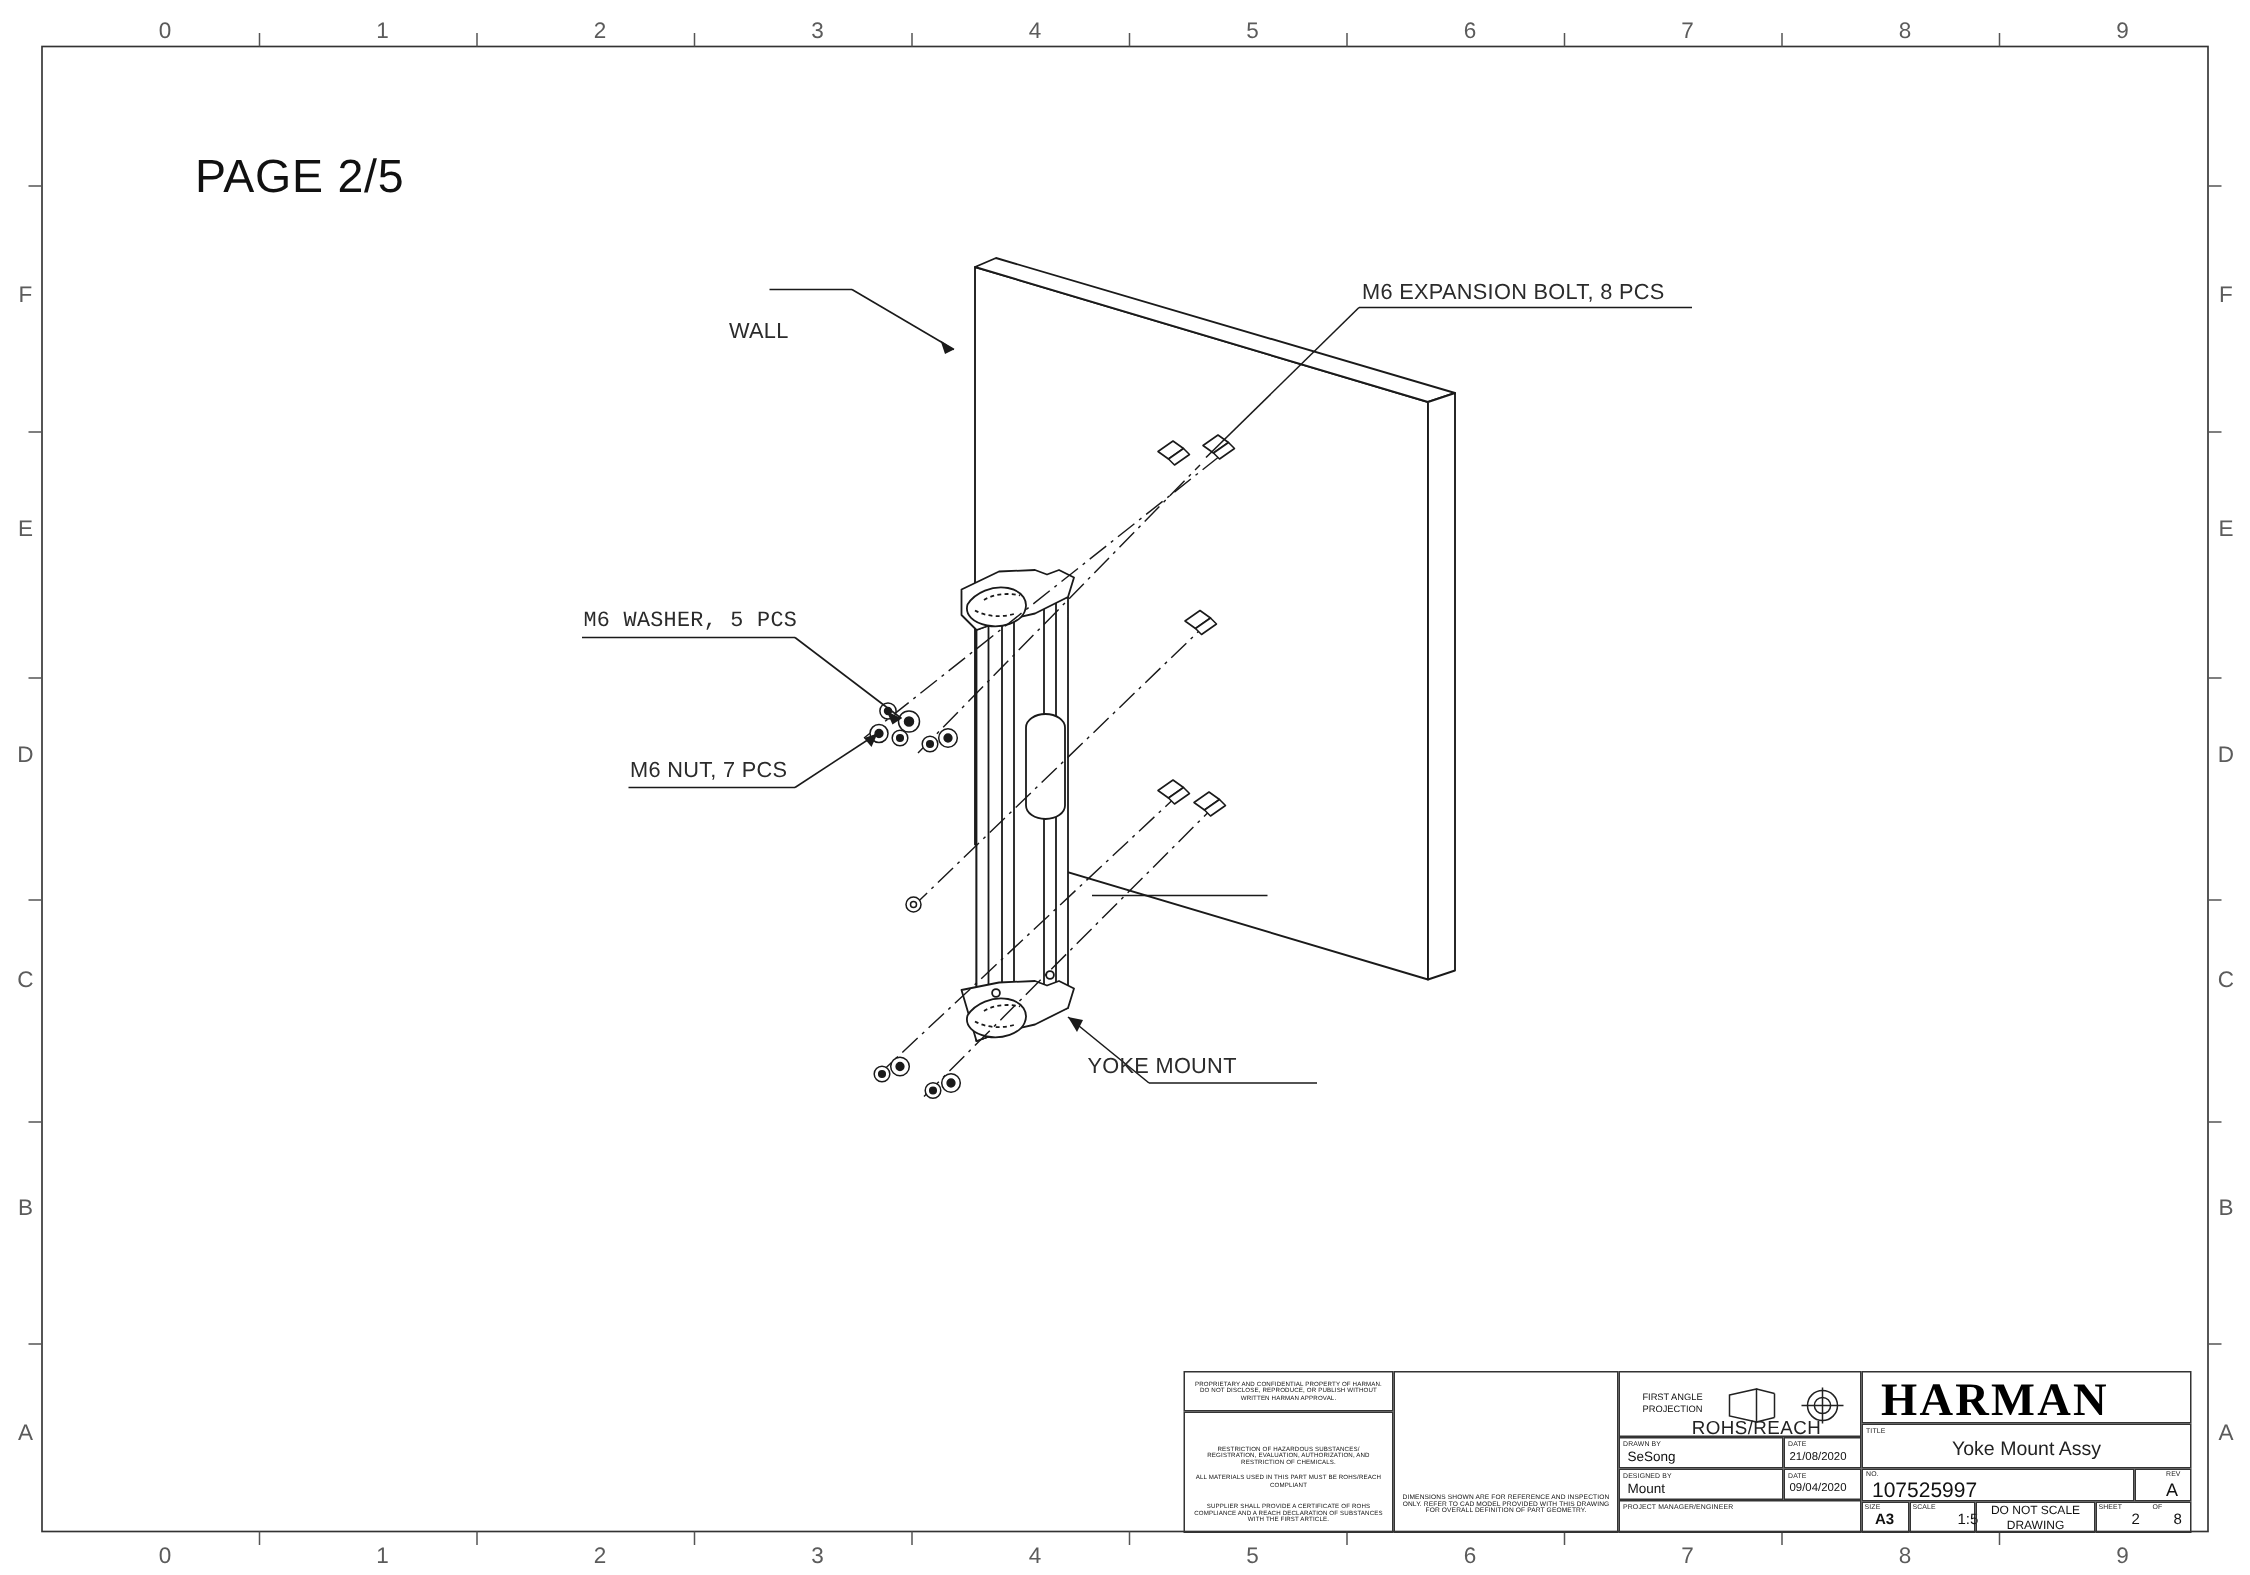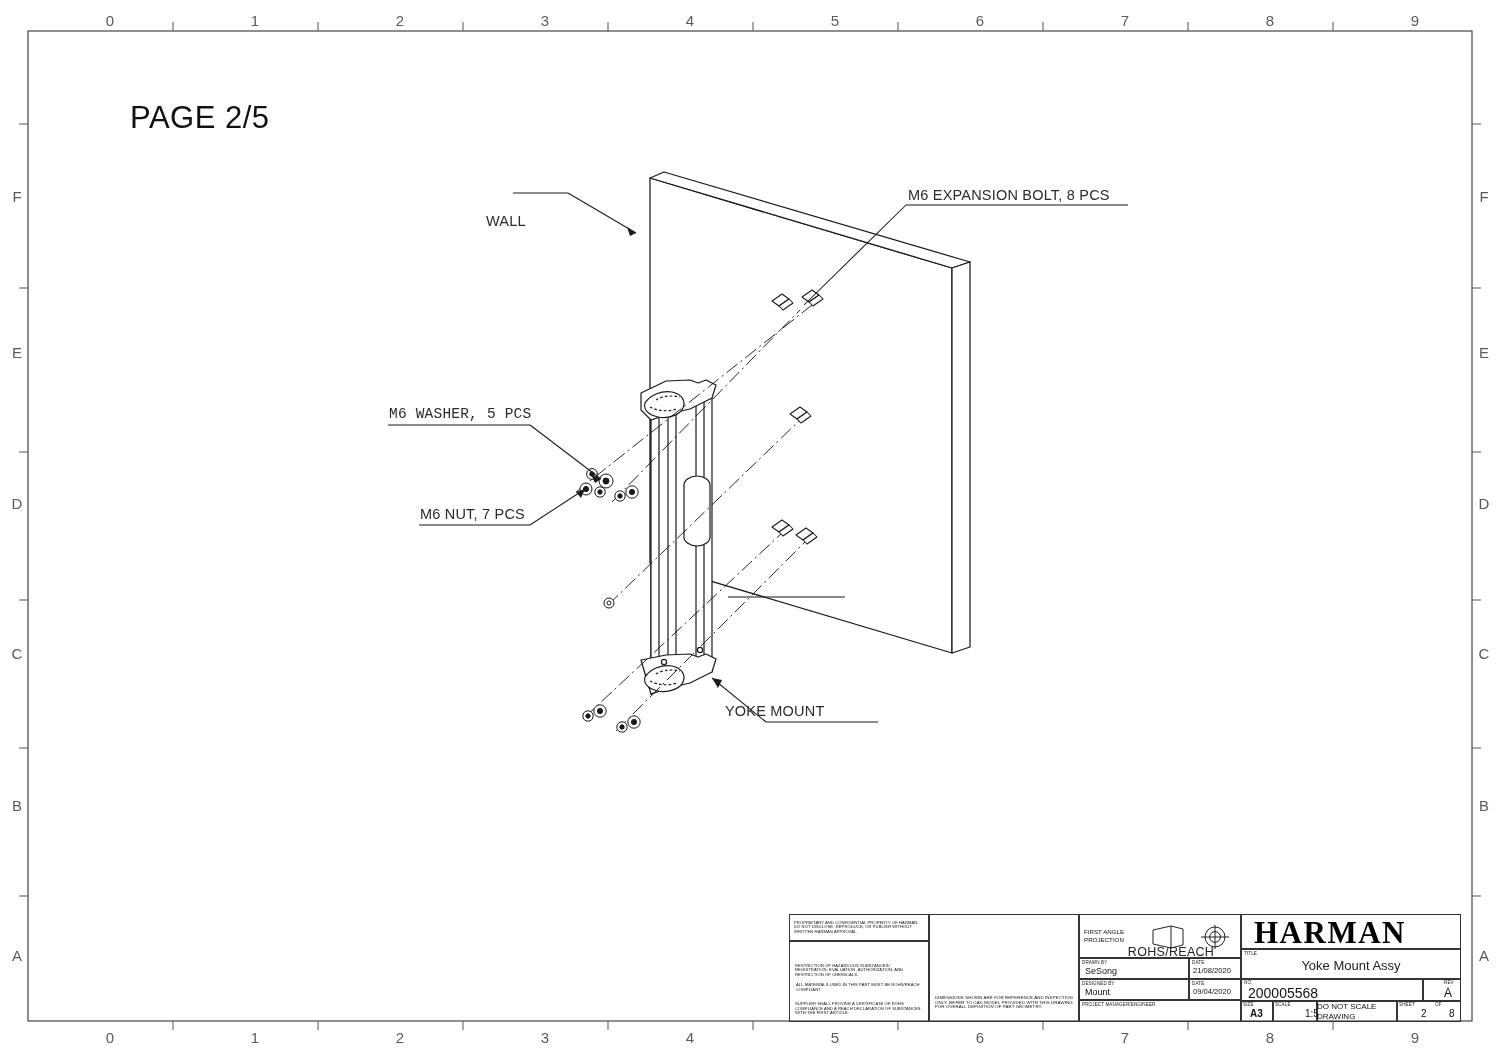--- a/index.html
+++ b/index.html
@@ -10,21 +10,21 @@
   .zone{position:absolute;font-size:15px;color:#5b5b5b;font-family:"Liberation Sans",sans-serif;
         text-align:center;line-height:1;}
   .zone.v{font-size:15px;}
   #page-title{position:absolute;left:130px;top:100px;font-size:31px;letter-spacing:0.5px;color:#111;}
   .calloutLbl{position:absolute;font-size:14.5px;color:#2b2b2b;white-space:nowrap;
               font-family:"Liberation Sans",sans-serif;letter-spacing:.2px;}
   
   #titleblock{position:absolute;left:789px;top:914px;width:764px;height:108px;}
   .tb{position:absolute;box-sizing:border-box;border:1px solid #333;}
   .tbtxt{position:absolute;box-sizing:border-box;display:flex;align-items:center;justify-content:center;
-         line-height:1.12;color:#111;}
+         text-align:center;line-height:1.12;color:#111;}
   .mini{font-size:4.1px;letter-spacing:.1px;}
   .mini2{font-size:4.4px;letter-spacing:.1px;}
   .cap{position:absolute;font-size:4.6px;color:#222;letter-spacing:.1px;}
   .val{position:absolute;font-size:10px;color:#111;}
   .val.sm{font-size:9px;}
   .rohs{position:absolute;width:100%;text-align:center;font-size:12.5px;color:#222;letter-spacing:.3px;}
   #harman{position:absolute;font-size:31px;font-weight:bold;letter-spacing:1.5px;color:#000;
           font-family:"Liberation Serif", serif;}
   #assytitle{position:absolute;width:100%;text-align:center;font-size:13px;color:#222;}
 </style>
@@ -304,21 +304,21 @@
 
     <div class="tb" style="left:452px;top:0;width:220px;height:35px;"></div>
     <div id="harman" style="left:465px;top:1px;">HARMAN</div>
 
     <div class="tb" style="left:452px;top:35px;width:220px;height:30px;"></div>
     <div class="cap" style="left:455px;top:37px;">TITLE</div>
     <div id="assytitle" style="left:452px;top:44px;width:220px;">Yoke Mount Assy</div>
 
     <div class="tb" style="left:452px;top:65px;width:182px;height:22px;"></div>
     <div class="cap" style="left:455px;top:66px;">NO.</div>
-    <div class="val" style="left:459px;top:71px;font-size:14px;">200005568</div>
+    <div class="val" style="left:459px;top:71px;font-size:14px;">107525997</div>
 
     <div class="tb" style="left:634px;top:65px;width:38px;height:22px;"></div>
     <div class="cap" style="left:655px;top:66px;">REV</div>
     <div class="val" style="left:655px;top:72px;font-size:12px;">A</div>
 
     <div class="tb" style="left:452px;top:87px;width:32px;height:21px;"></div>
     <div class="cap" style="left:454px;top:88px;">SIZE</div>
     <div class="val" style="left:461px;top:94px;font-size:10px;font-weight:bold;">A3</div>
 
     <div class="tb" style="left:484px;top:87px;width:44px;height:21px;"></div>

